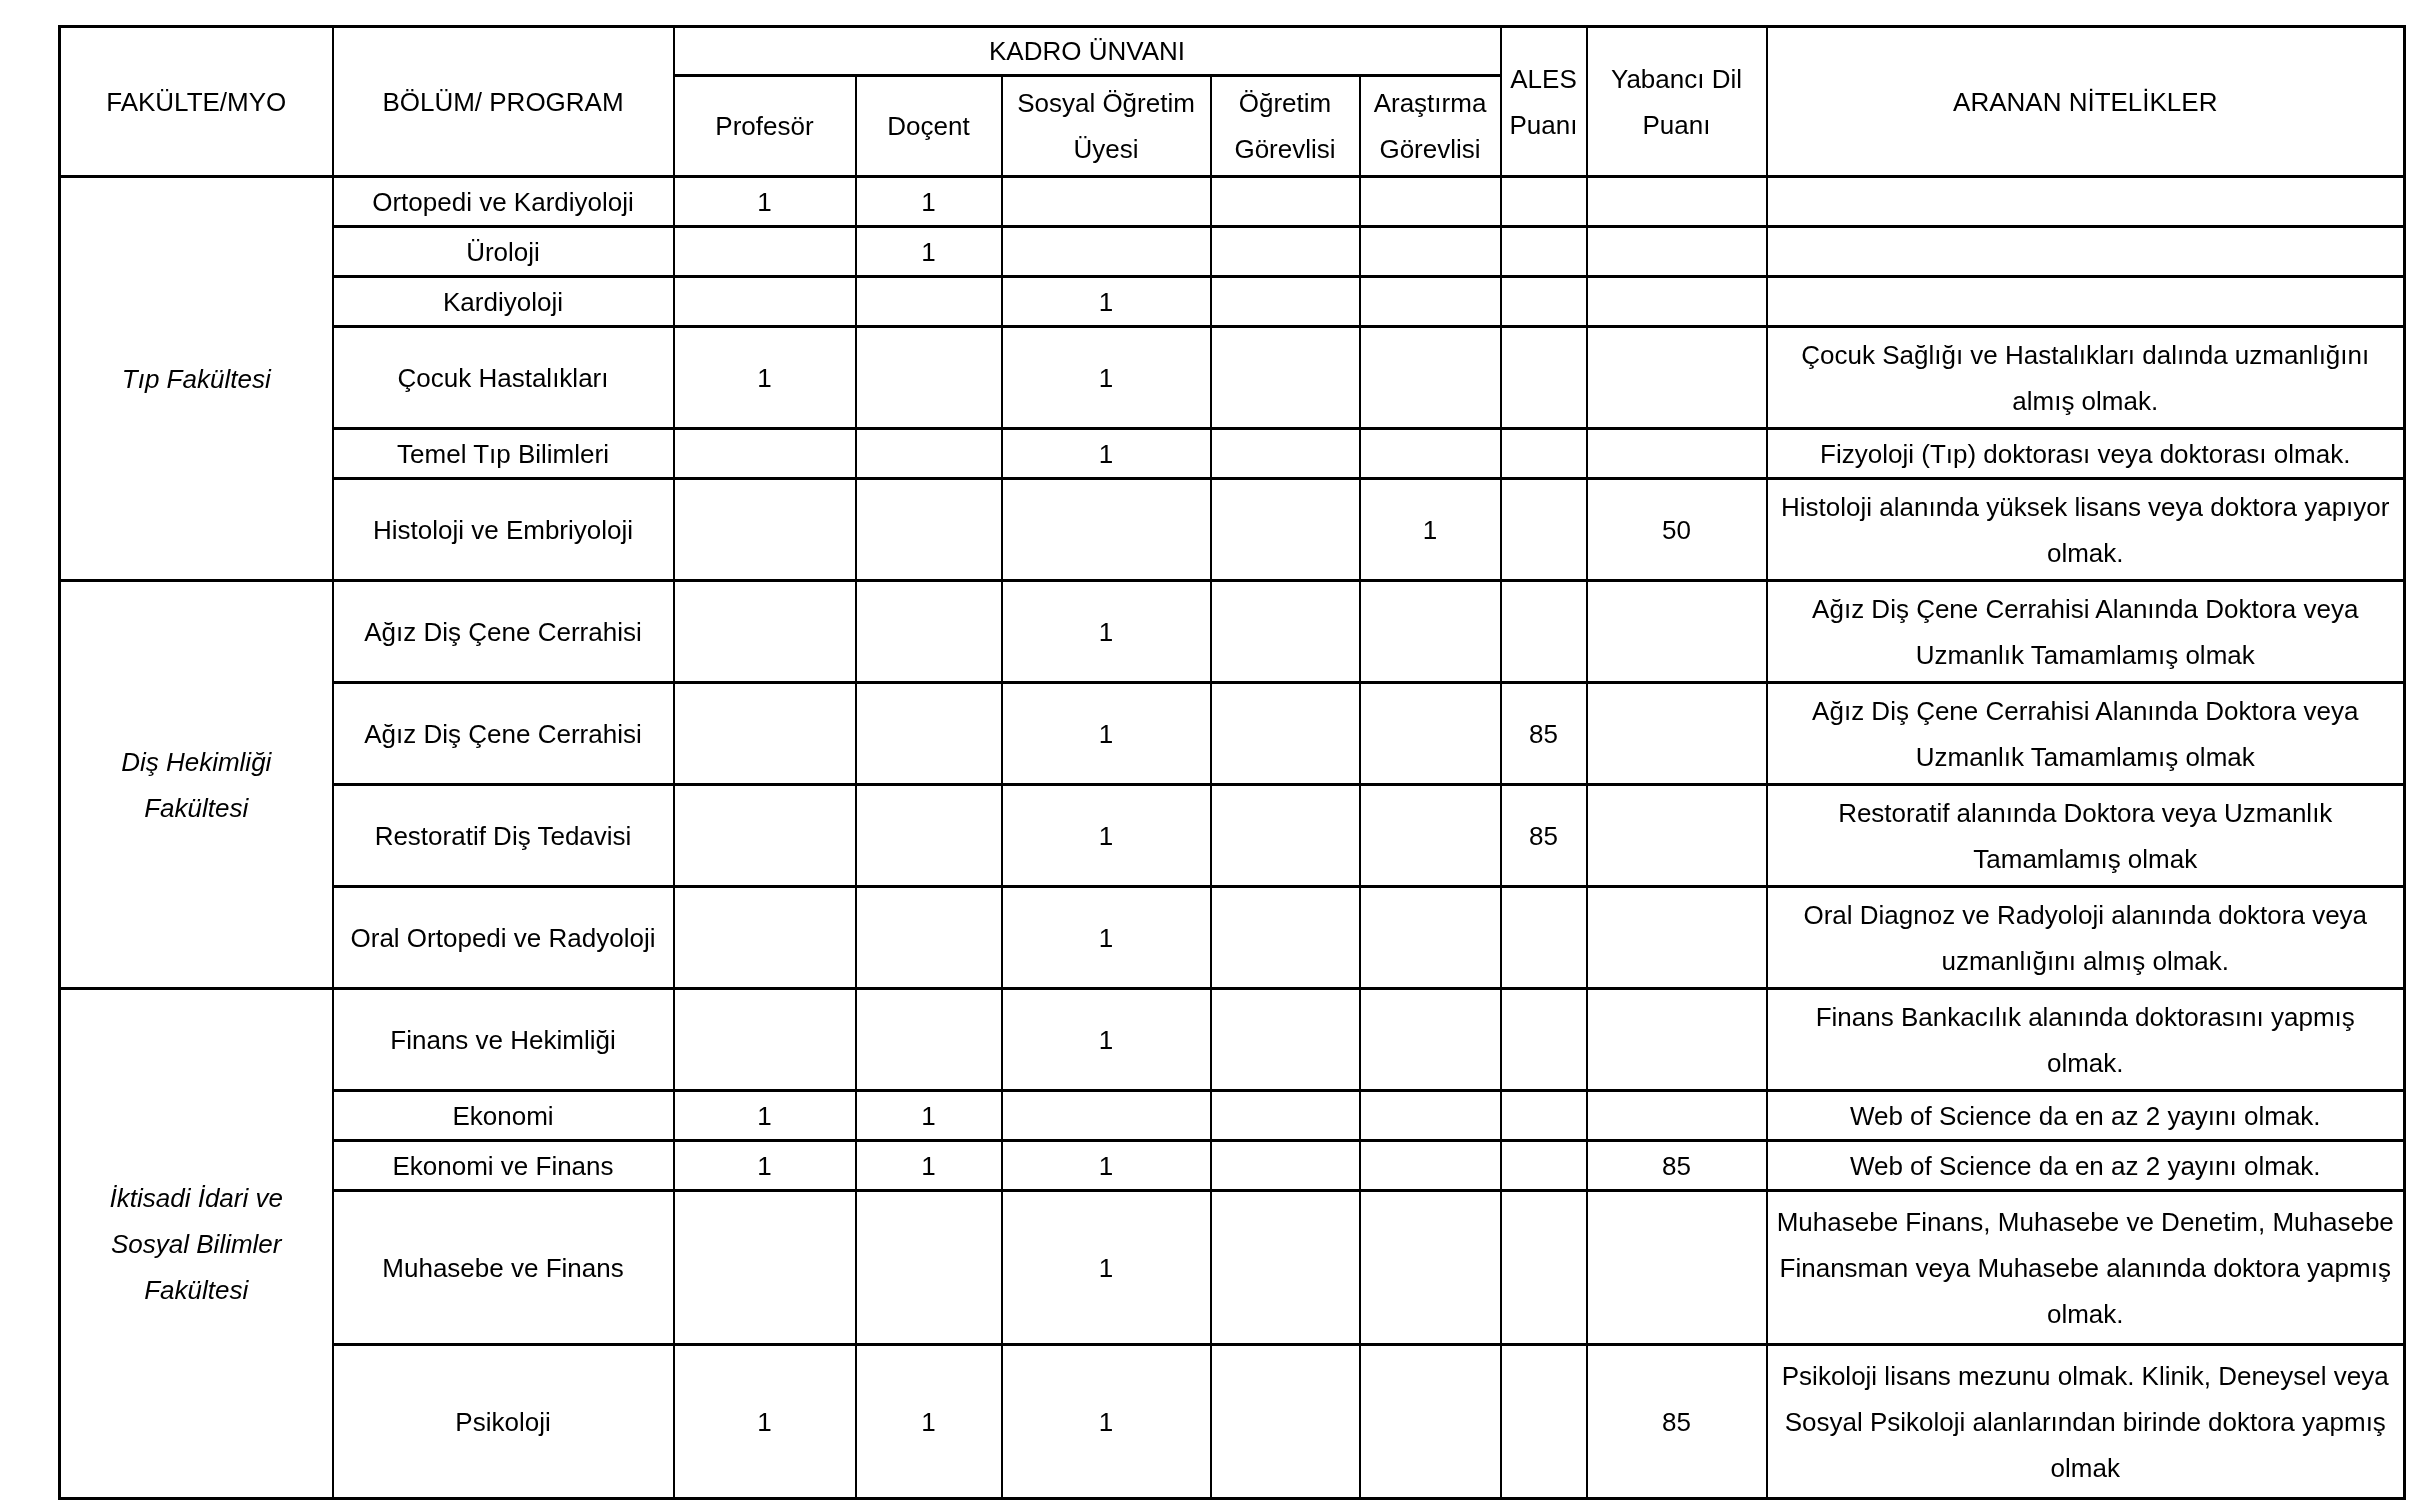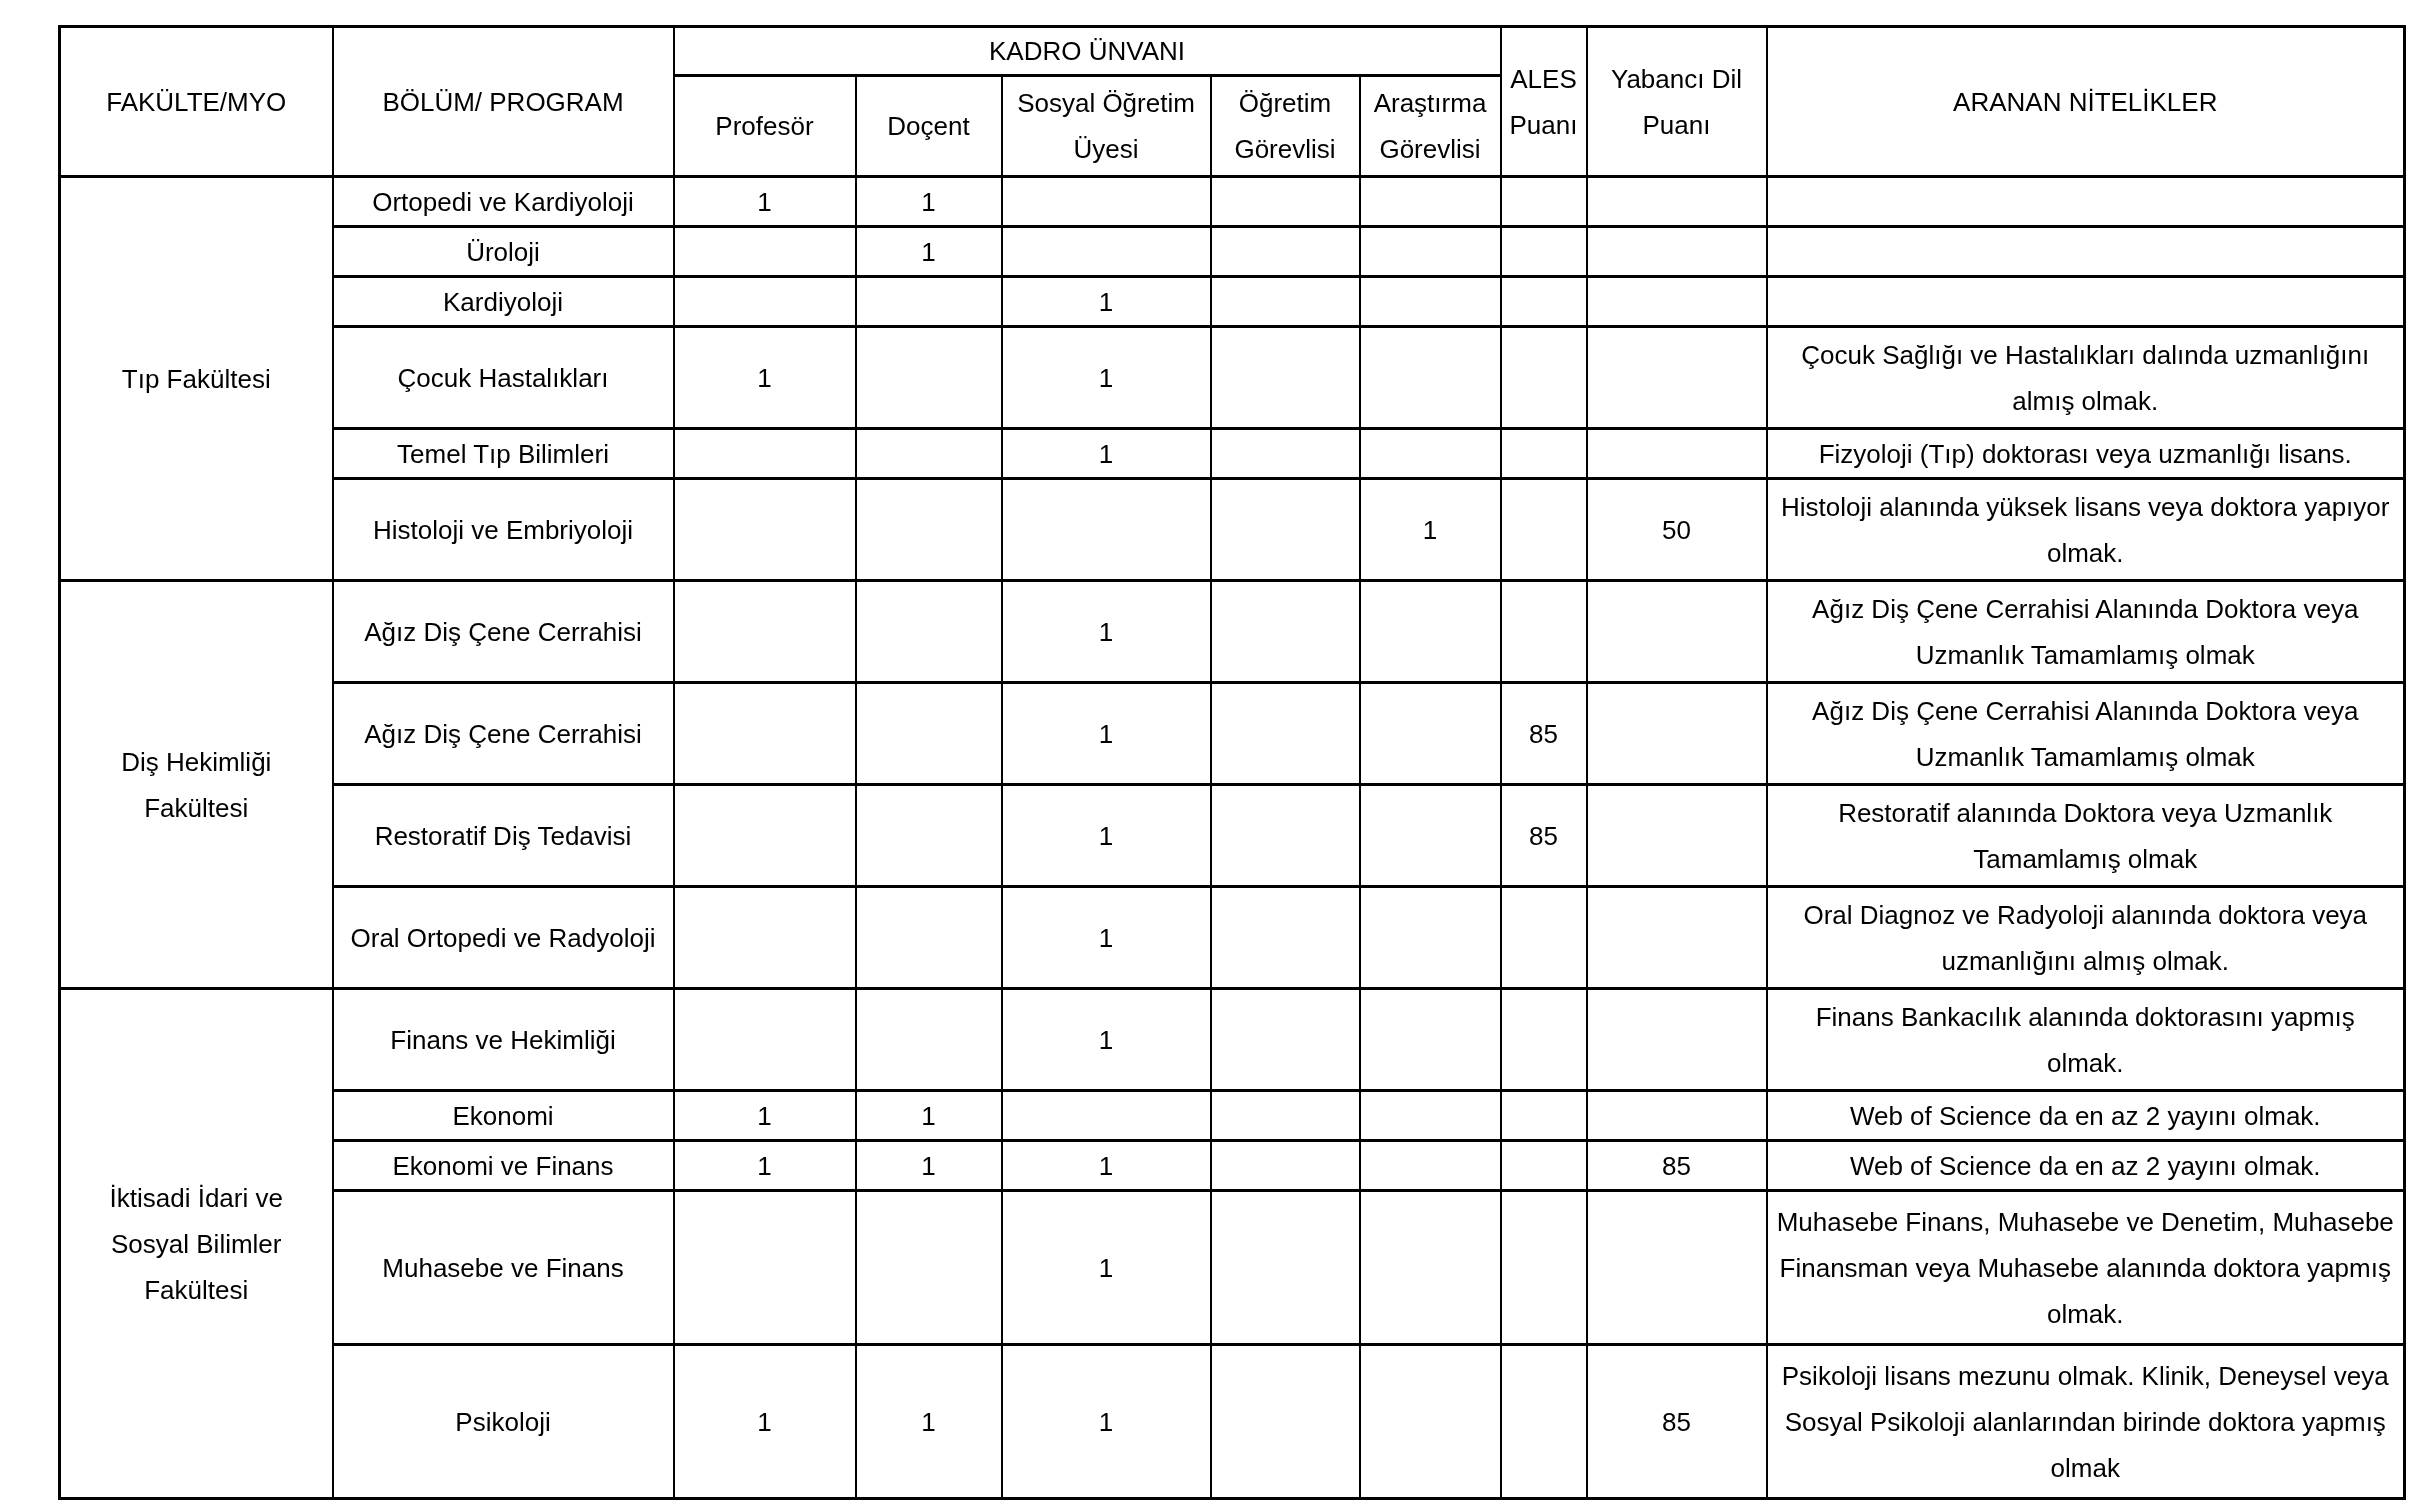--- a/index.html
+++ b/index.html
@@ -36,21 +36,21 @@
     overflow: hidden;
     background: #fff;
   }
   
   tr.rh0a { height: 48px; }
   tr.rh0b { height: 101px; }
   tr.rh1 { height: 50px; }
   tr.rh2 { height: 102px; }
   tr.rh3 { height: 154px; }
   
-  td.cell-fakulte { padding: 0 17.3px; }
+  td.cell-fakulte { padding: 0 17.3px; font-style: italic; }
   td.cell-nitelik {
     text-align: justify;
     text-justify: inter-word;
     padding: 0 10.2px;
   }
   th.col-ales, td.col-ales { border-left: 3.1px solid #000; padding: 0 3.1px; }
   th.hdr-kadro { border-bottom: 3.1px solid #000; }
 </style>
 </head>
 <body>
@@ -135,21 +135,21 @@
       </tr>
       <tr class="rh1">
         <td>Temel Tıp Bilimleri</td>
         <td></td>
         <td></td>
         <td>1</td>
         <td></td>
         <td></td>
         <td class="col-ales"></td>
         <td></td>
-        <td class="cell-nitelik">Fizyoloji (Tıp) doktorası veya uzmanlığı lisans.</td>
+        <td class="cell-nitelik">Fizyoloji (Tıp) doktorası veya doktorası olmak.</td>
       </tr>
       <tr class="rh2">
         <td>Histoloji ve Embriyoloji</td>
         <td></td>
         <td></td>
         <td></td>
         <td></td>
         <td>1</td>
         <td class="col-ales"></td>
         <td>50</td>

